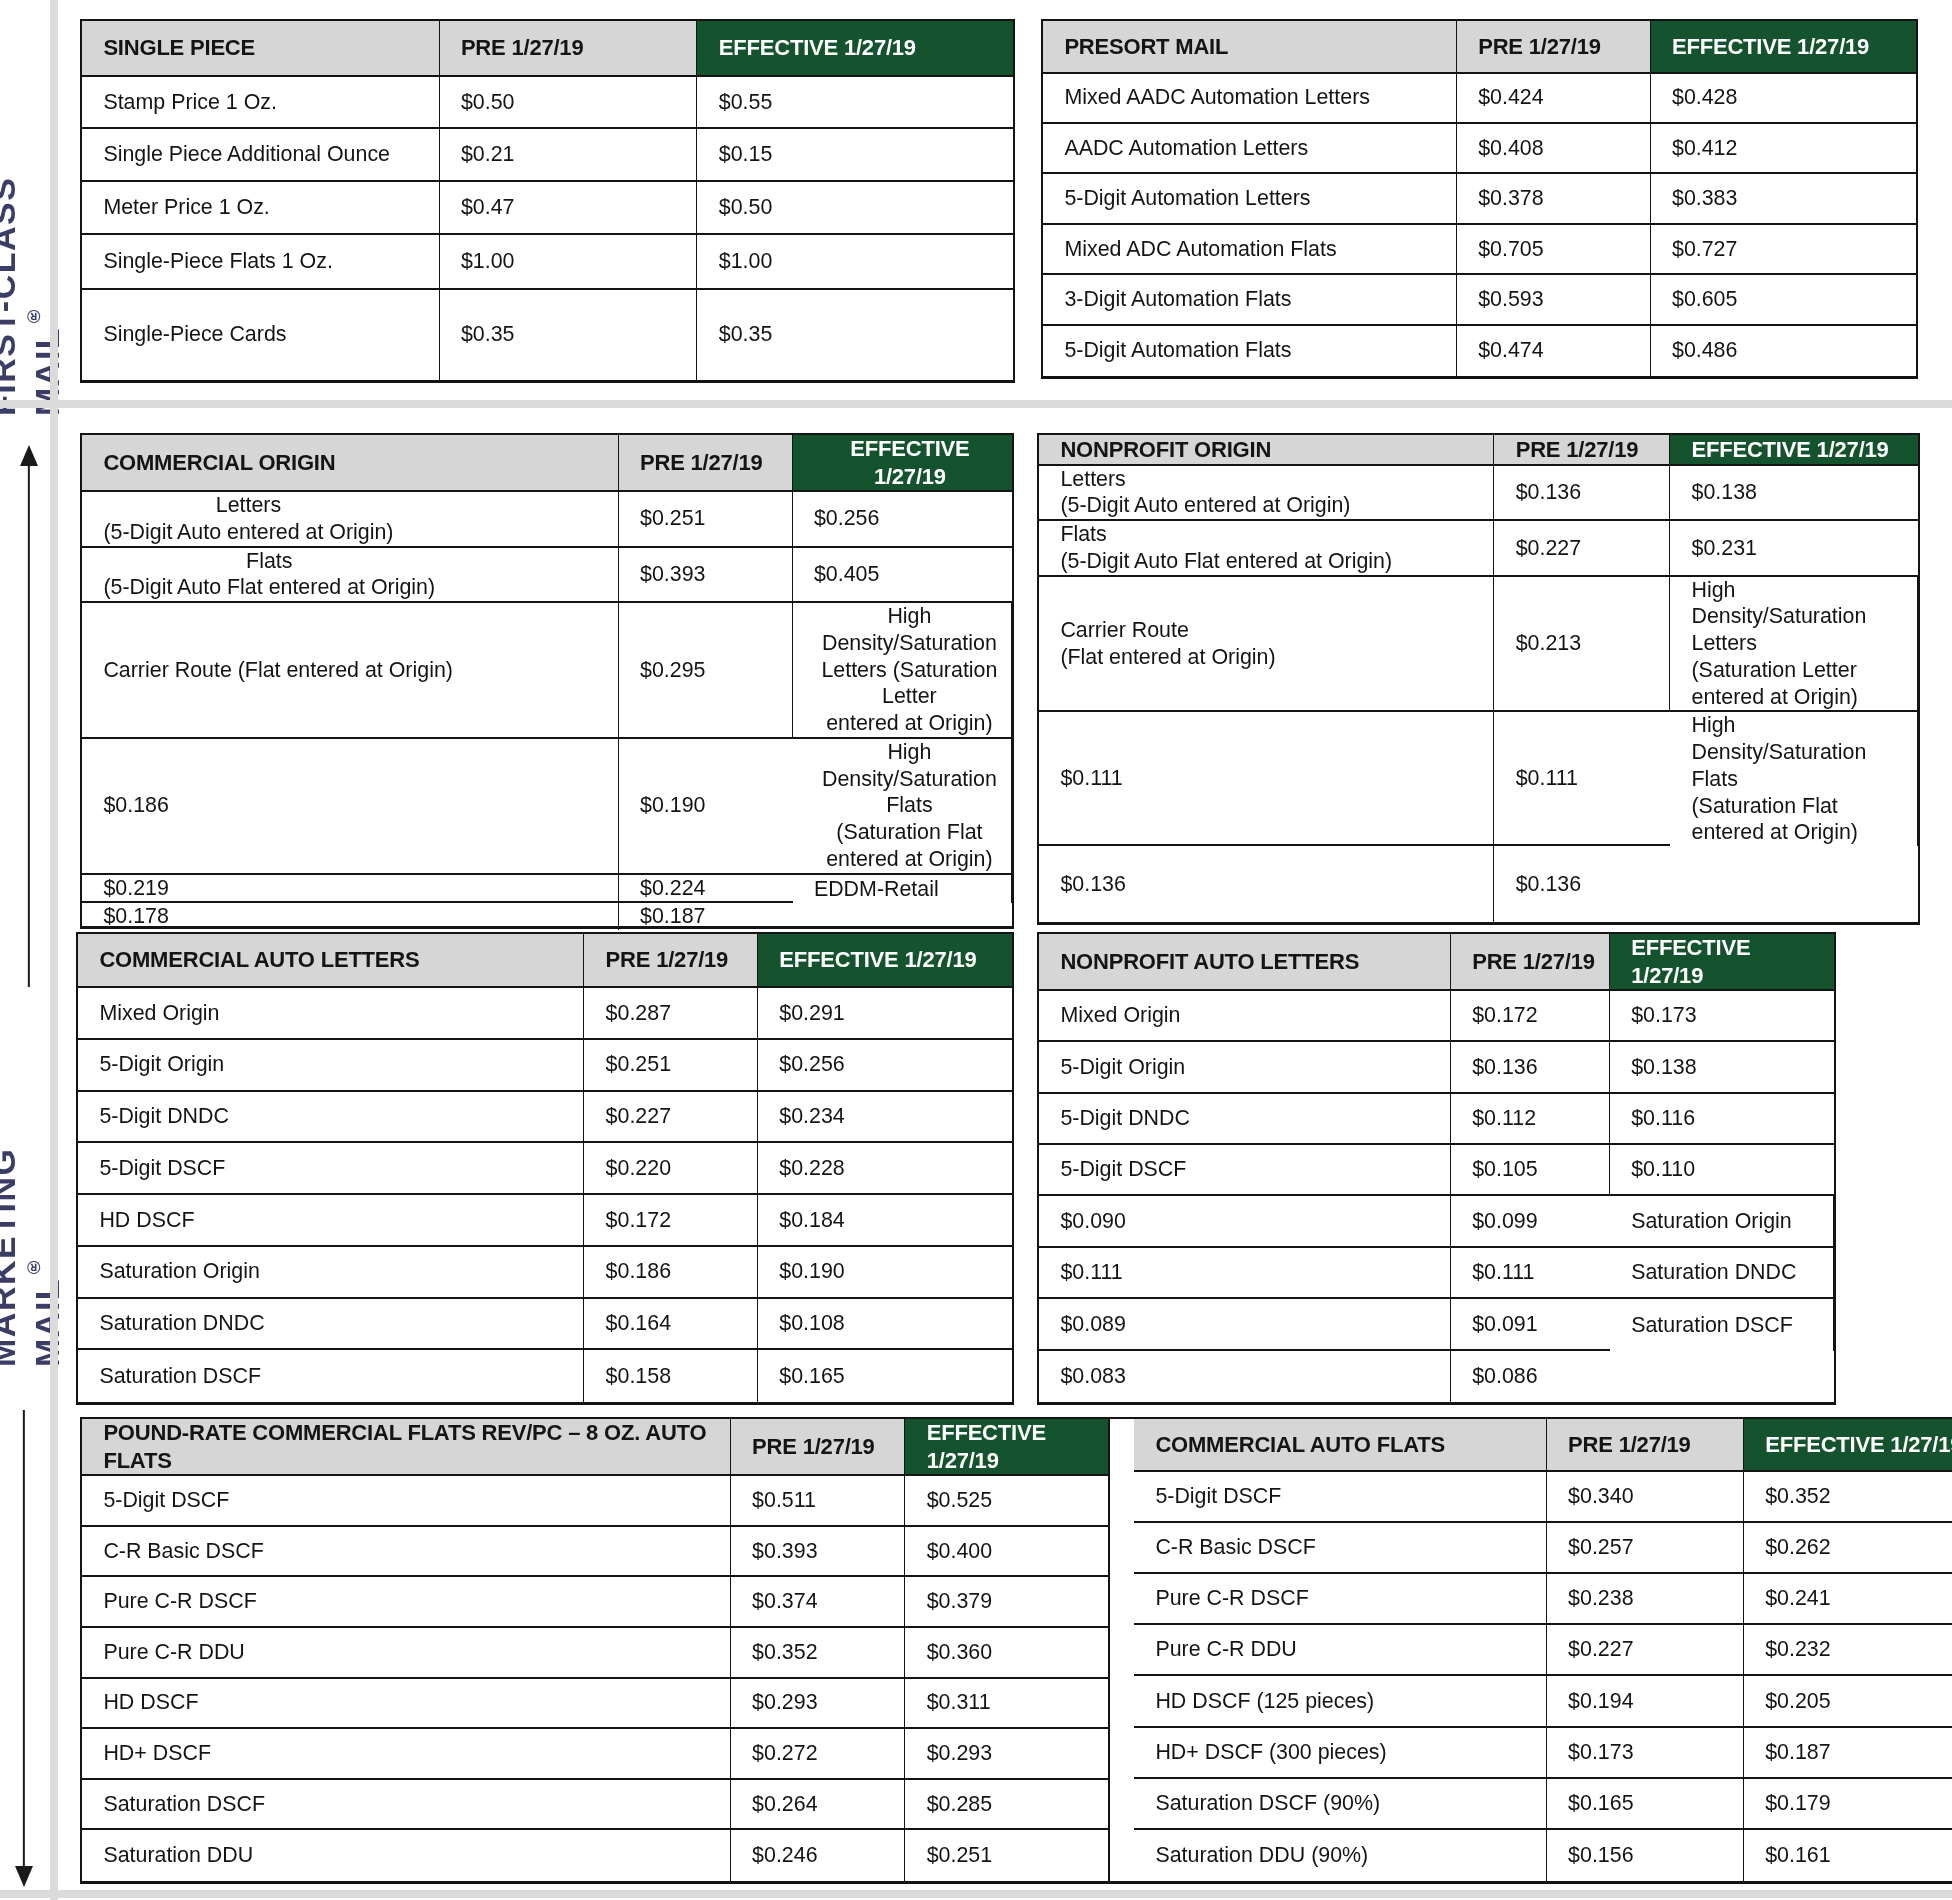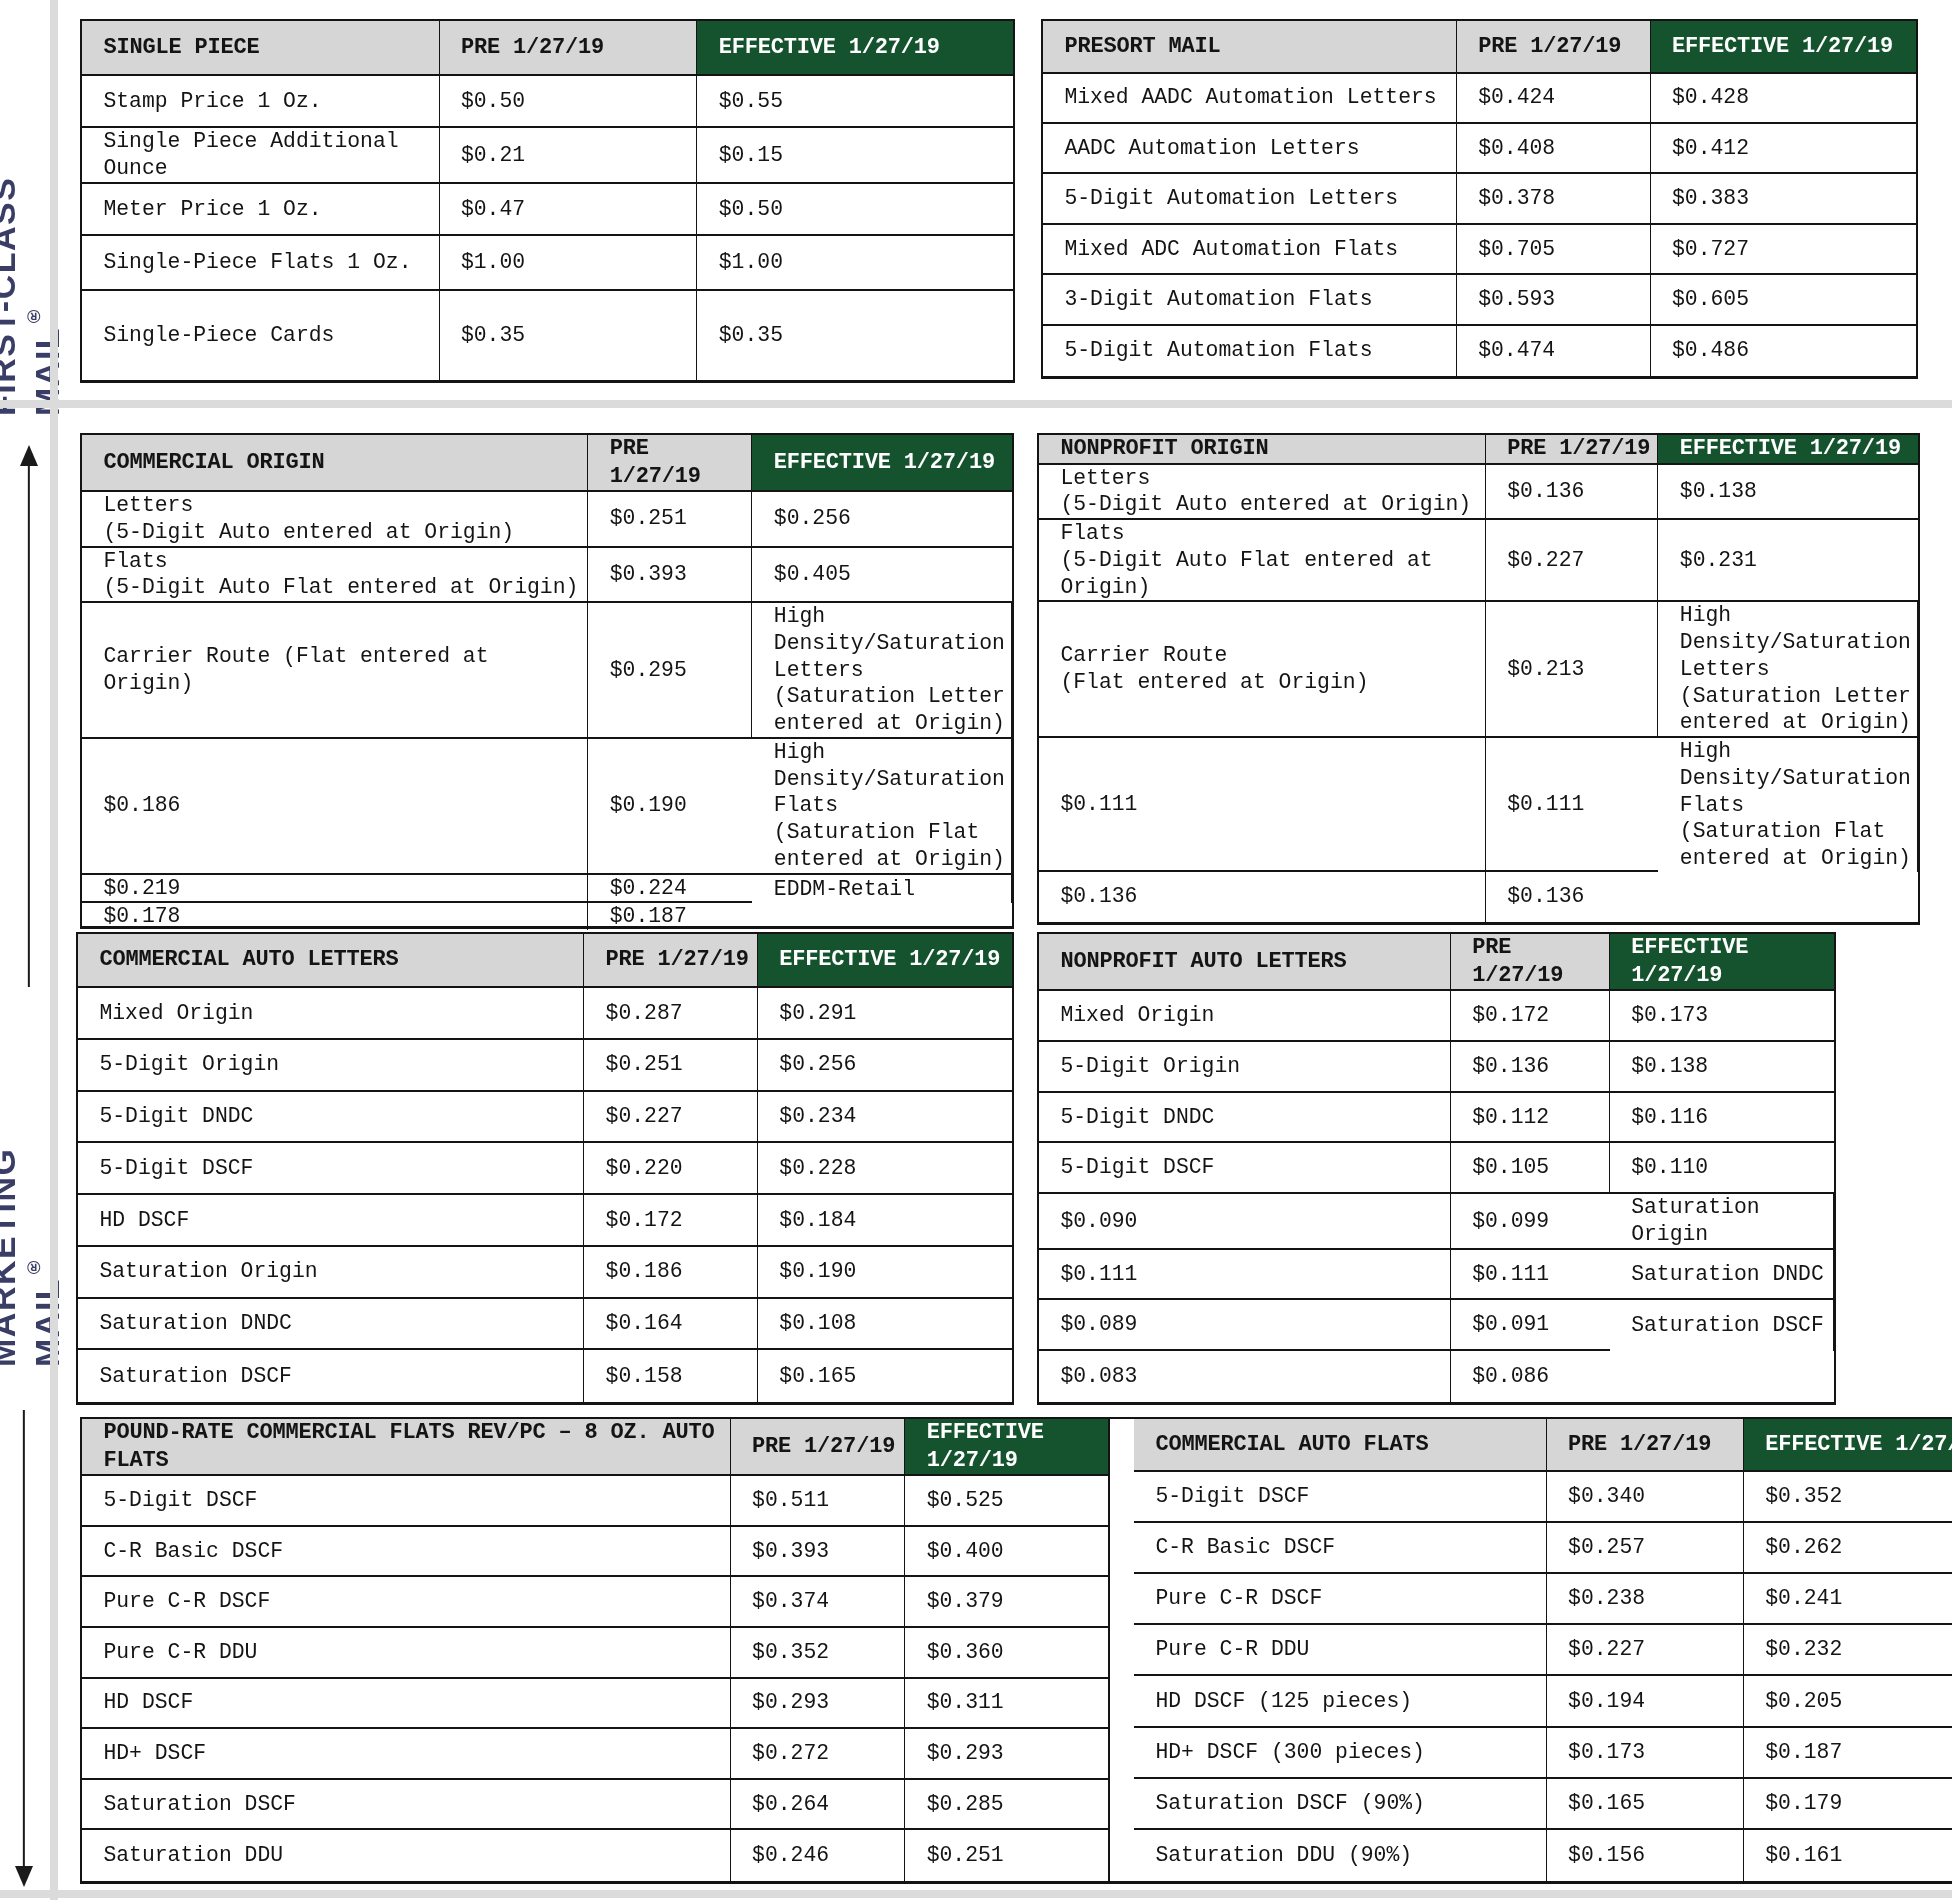--- a/index.html
+++ b/index.html
@@ -27,40 +27,40 @@
     border-left:9.2px solid transparent;border-right:9.2px solid transparent;}
   .arrow.up{left:19px;top:445px;height:542px;}
   .arrow.up .head{top:0;border-bottom:21.4px solid #1a1a1a;}
   .arrow.up .line{top:18.3px;bottom:0;}
   .arrow.down{left:13.7px;top:1410px;height:477px;}
   .arrow.down .head{bottom:0;border-top:21.4px solid #1a1a1a;}
   .arrow.down .line{top:0;bottom:18.3px;}
 
   
   .rate-table{position:absolute;display:grid;background:#ffffff;
-    border:2.3px solid #141414;border-bottom-width:3.1px;box-sizing:border-box;font-family:Liberation Mono, monospace;}
+    border:2.3px solid #141414;border-bottom-width:3.1px;box-sizing:border-box;}
   .cell{display:flex;align-items:center;box-sizing:border-box;
     padding-left:21.4px;padding-right:6.1px;
     border-right:1.5px solid #141414;border-bottom:2.3px solid #141414;
     font-size:21.4px;color:#141414;line-height:1.25;white-space:pre-line;}
   .cell.c3{border-right:none;}
   .cell.last{border-bottom:none;}
   .cell.hdr{font-weight:bold;font-size:22px;background:#d6d6d6;letter-spacing:-0.2px;}
   .cell.hdr.eff{background:#14532d;color:#ffffff;}
 
   
   .t-a{left:80px;top:19px;width:935px;height:364px;
     grid-template-columns:384fr 277fr 339fr;
     grid-template-rows:74fr 70fr 70fr 70fr 73fr 120fr;}
   .t-b{left:1041px;top:19px;width:877px;height:360px;
     grid-template-columns:474fr 222fr 304fr;
     grid-template-rows:70fr 67fr 67fr 67fr 67fr 67fr 67fr;}
   .t-c{left:80px;top:433px;width:934px;height:496px;
     grid-template-columns:577fr 187fr 236fr;
-    grid-template-rows:66fr 104fr 104fr 104fr 104fr 106fr 62fr;}
+    grid-template-rows:66fr 104fr 104fr 104fr 104fr 106fr 62fr;text-align:center;}
   .t-d{left:1037px;top:433px;width:883px;height:492px;
     grid-template-columns:518fr 200fr 282fr;
     grid-template-rows:66fr 104fr 104fr 104fr 104fr 163fr;}
   .t-e{left:76px;top:932px;width:938px;height:473px;
     grid-template-columns:542fr 186fr 272fr;
     grid-template-rows:72fr 69fr 69fr 69fr 69fr 69fr 69fr 69fr 69fr;text-align:right;}
   .t-f{left:1037px;top:932px;width:799px;height:473px;
     grid-template-columns:518fr 200fr 282fr;
     grid-template-rows:72fr 69fr 69fr 69fr 69fr 69fr 69fr 69fr 69fr;}
   .t-g{left:80px;top:1417px;width:1037px;height:467px;

